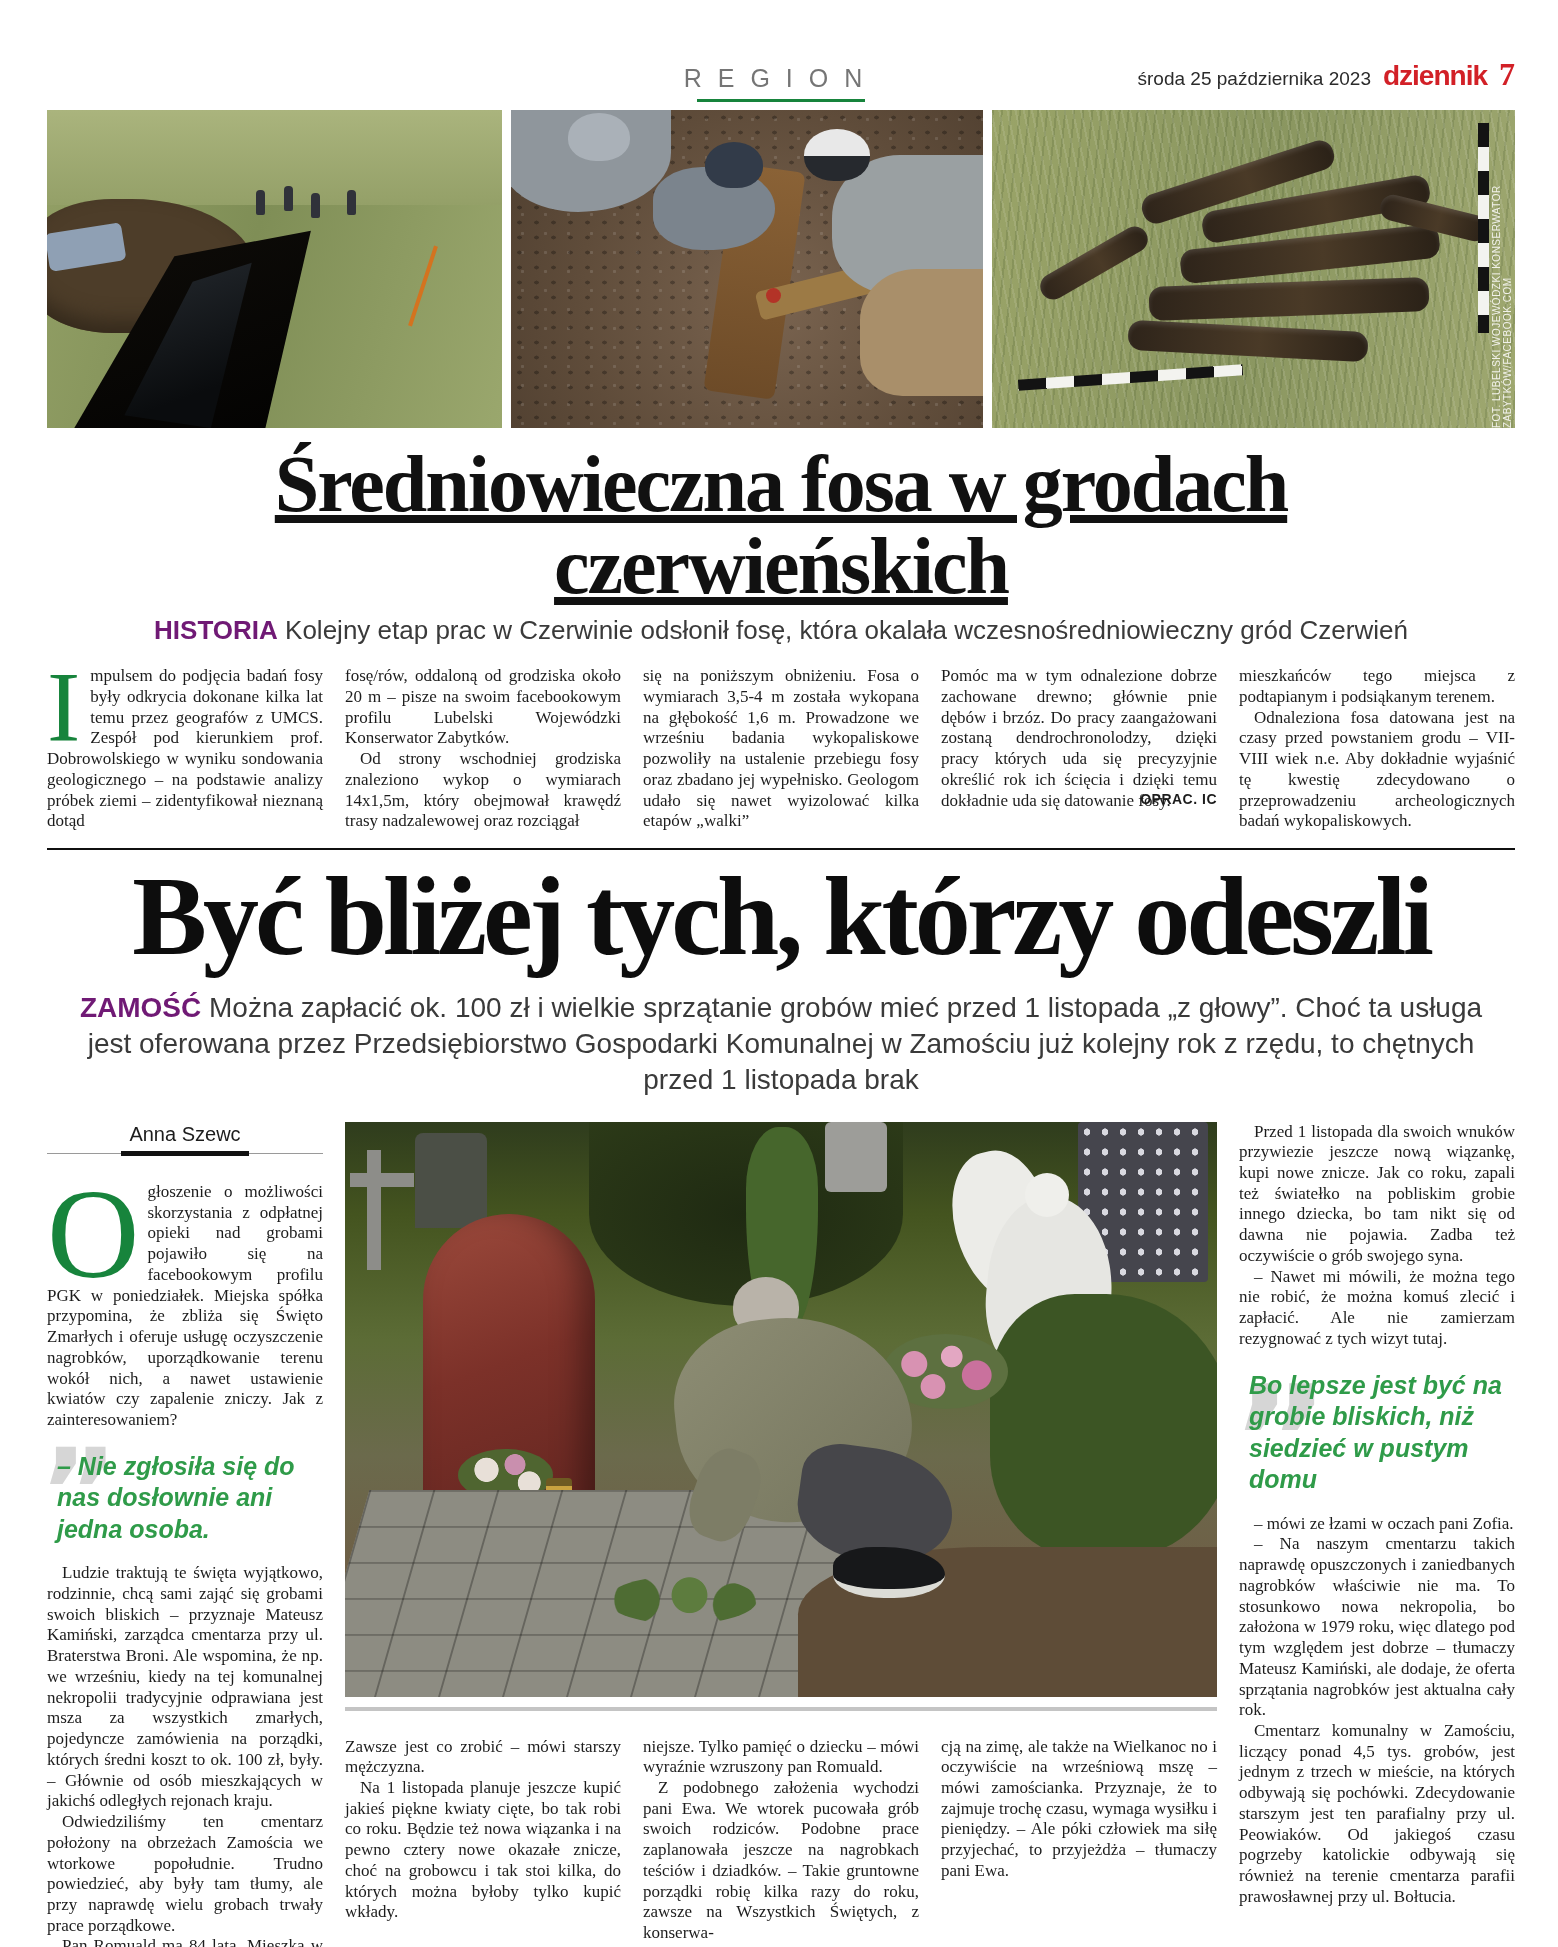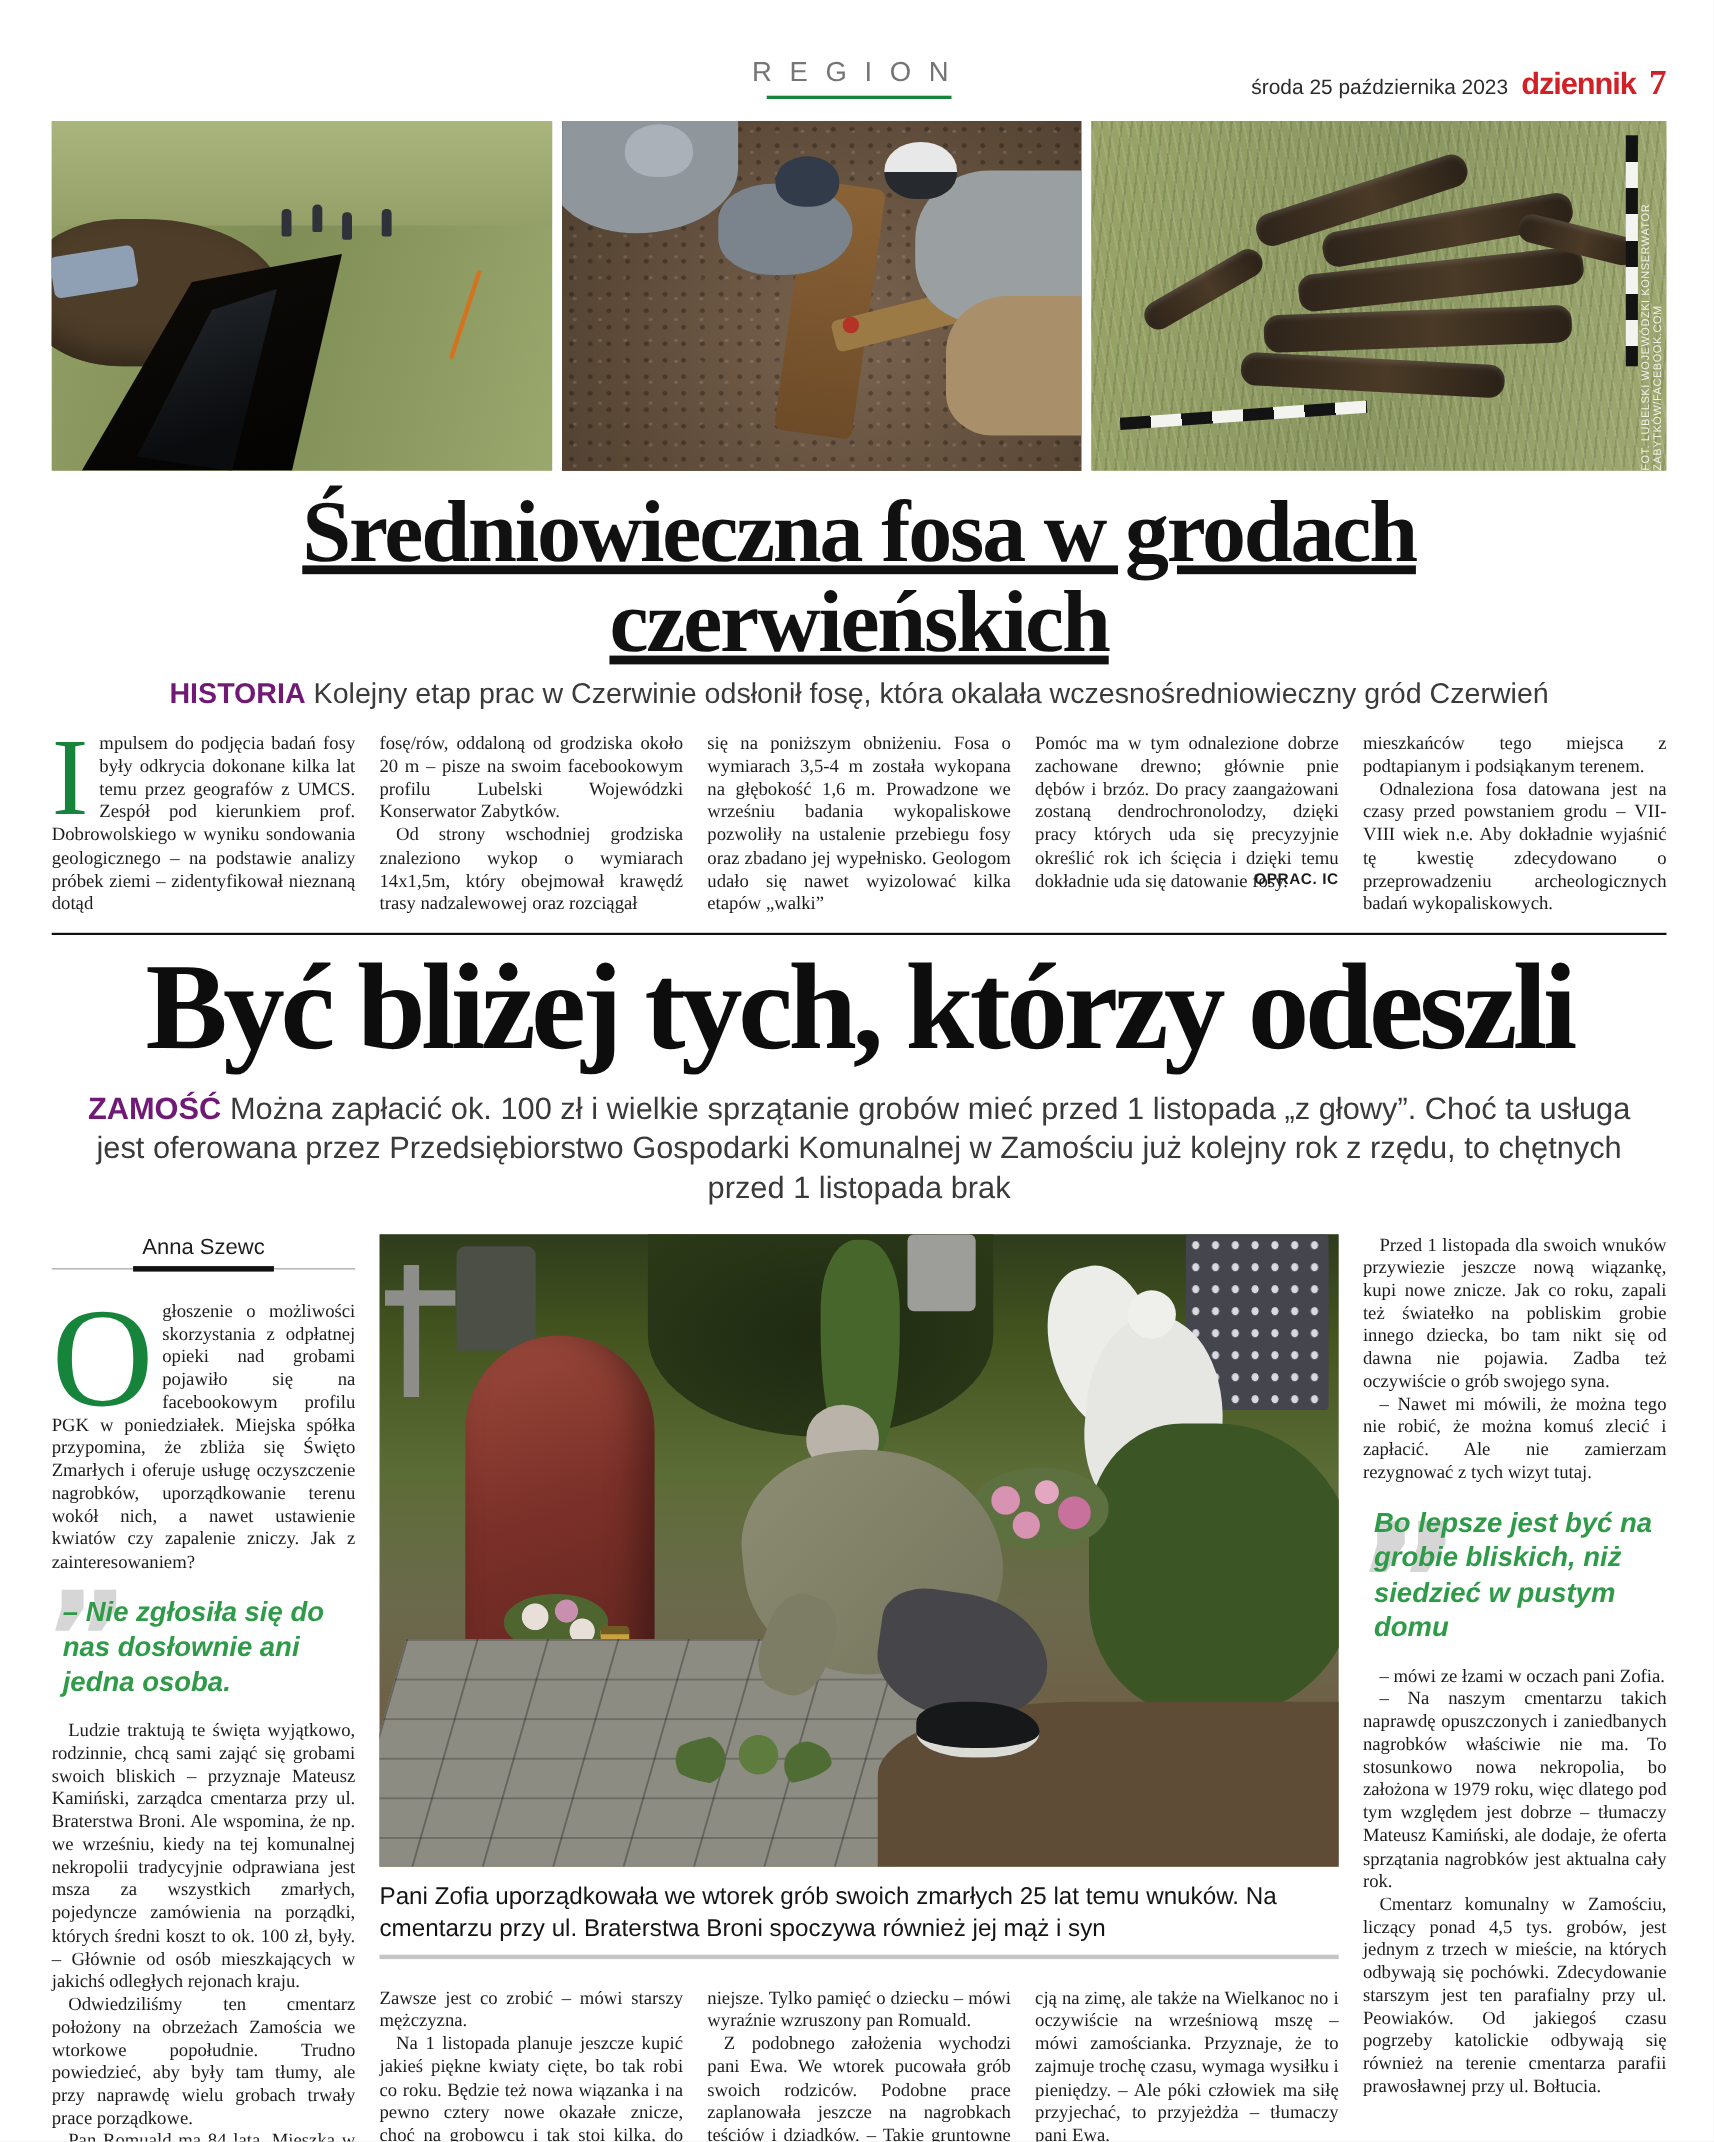--- a/index.html
+++ b/index.html
@@ -3,21 +3,21 @@
 <meta charset="utf-8">
 <style>
   html,body { margin:0; padding:0; background:#e8e8e8; }
   .page {
     position:relative; width:1558px; height:1947px; margin:0 auto;
     background:#ffffff; box-sizing:border-box; padding:0 43px 0 47px;
     font-family:"Liberation Serif", serif; color:#1c1c1c; overflow:hidden;
   }
   
   .masthead { position:relative; height:104px; }
-  .mast-center { position:absolute; left:0; right:0; top:52px; text-align:center; }
+  .mast-center { position:absolute; left:0; right:0; top:64px; text-align:center; }
   .section-title { font-family:"Liberation Sans", sans-serif; font-size:25px; letter-spacing:16px; color:#757575; font-weight:400; }
   .section-underline { width:168px; height:3px; background:#17843c; margin:6px auto 0; }
   .mast-right { position:absolute; right:0; top:56px; display:flex; align-items:baseline; gap:12px; font-family:"Liberation Sans", sans-serif; }
   .mast-date { font-size:19px; color:#2b2b2b; }
   .brand { font-size:28px; font-weight:bold; color:#d22027; letter-spacing:-1px; }
   .page-number { font-family:"Liberation Serif", serif; font-size:32px; font-weight:bold; color:#d22027; }
 
   
   .top-photos { display:flex; gap:9px; height:318px; margin-top:6px; }
   .ph { position:relative; overflow:hidden; flex:0 0 auto; }
@@ -258,21 +258,20 @@
           <div class="mp-lantern"></div>
           <div class="mp-paving"></div>
           <div class="mp-soil"></div>
           <div class="mp-hair"></div>
           <div class="mp-jacket"></div>
           <div class="mp-arm"></div>
           <div class="mp-pants"></div>
           <div class="mp-shoe"></div>
           <div class="mp-plants"></div>
         </figure>
-        <p class="caption">Pani Zofia uporządkowała we wtorek grób swoich zmarłych 25 lat temu wnuków. Na cmentarzu przy ul. Braterstwa Broni spoczywa również jej mąż i syn</p>
         <div class="caption-rule"></div>
         <div class="bottom-cols">
           <div>
               <p class="para">Zawsze jest co zrobić – mówi starszy mężczyzna.</p>
               <p class="para">Na 1 listopada planuje jeszcze kupić jakieś piękne kwiaty cięte, bo tak robi co roku. Będzie też nowa wiązanka i na pewno cztery nowe okazałe znicze, choć na grobowcu i tak stoi kilka, do których można byłoby tylko kupić wkłady.</p>
             </div>
           <div>
               <p class="para">niejsze. Tylko pamięć o dziecku – mówi wyraźnie wzruszony pan Romuald.</p>
               <p class="para">Z podobnego założenia wychodzi pani Ewa. We wtorek pucowała grób swoich rodziców. Podobne prace zaplanowała jeszcze na nagrobkach teściów i dziadków. – Takie gruntowne porządki robię kilka razy do roku, zawsze na Wszystkich Świętych, z konserwa-</p>
             </div>

